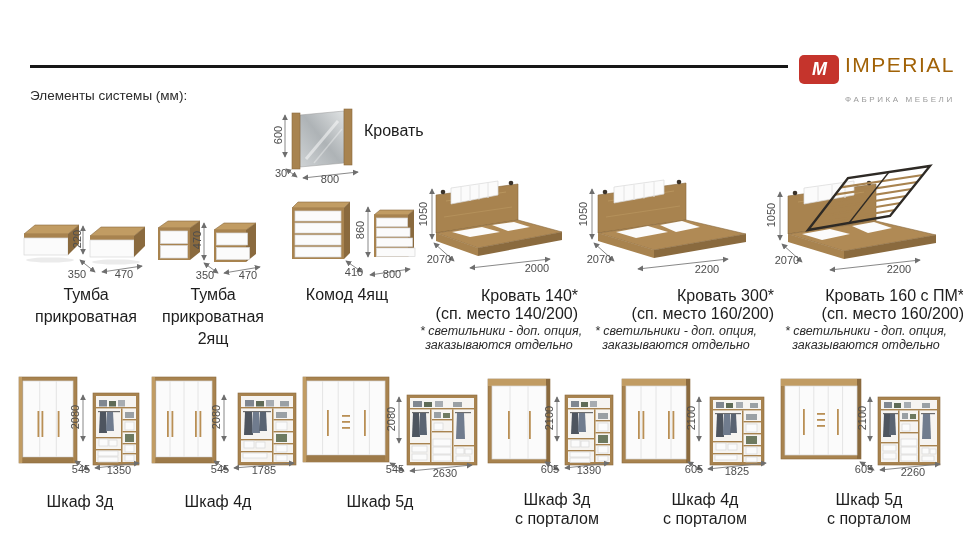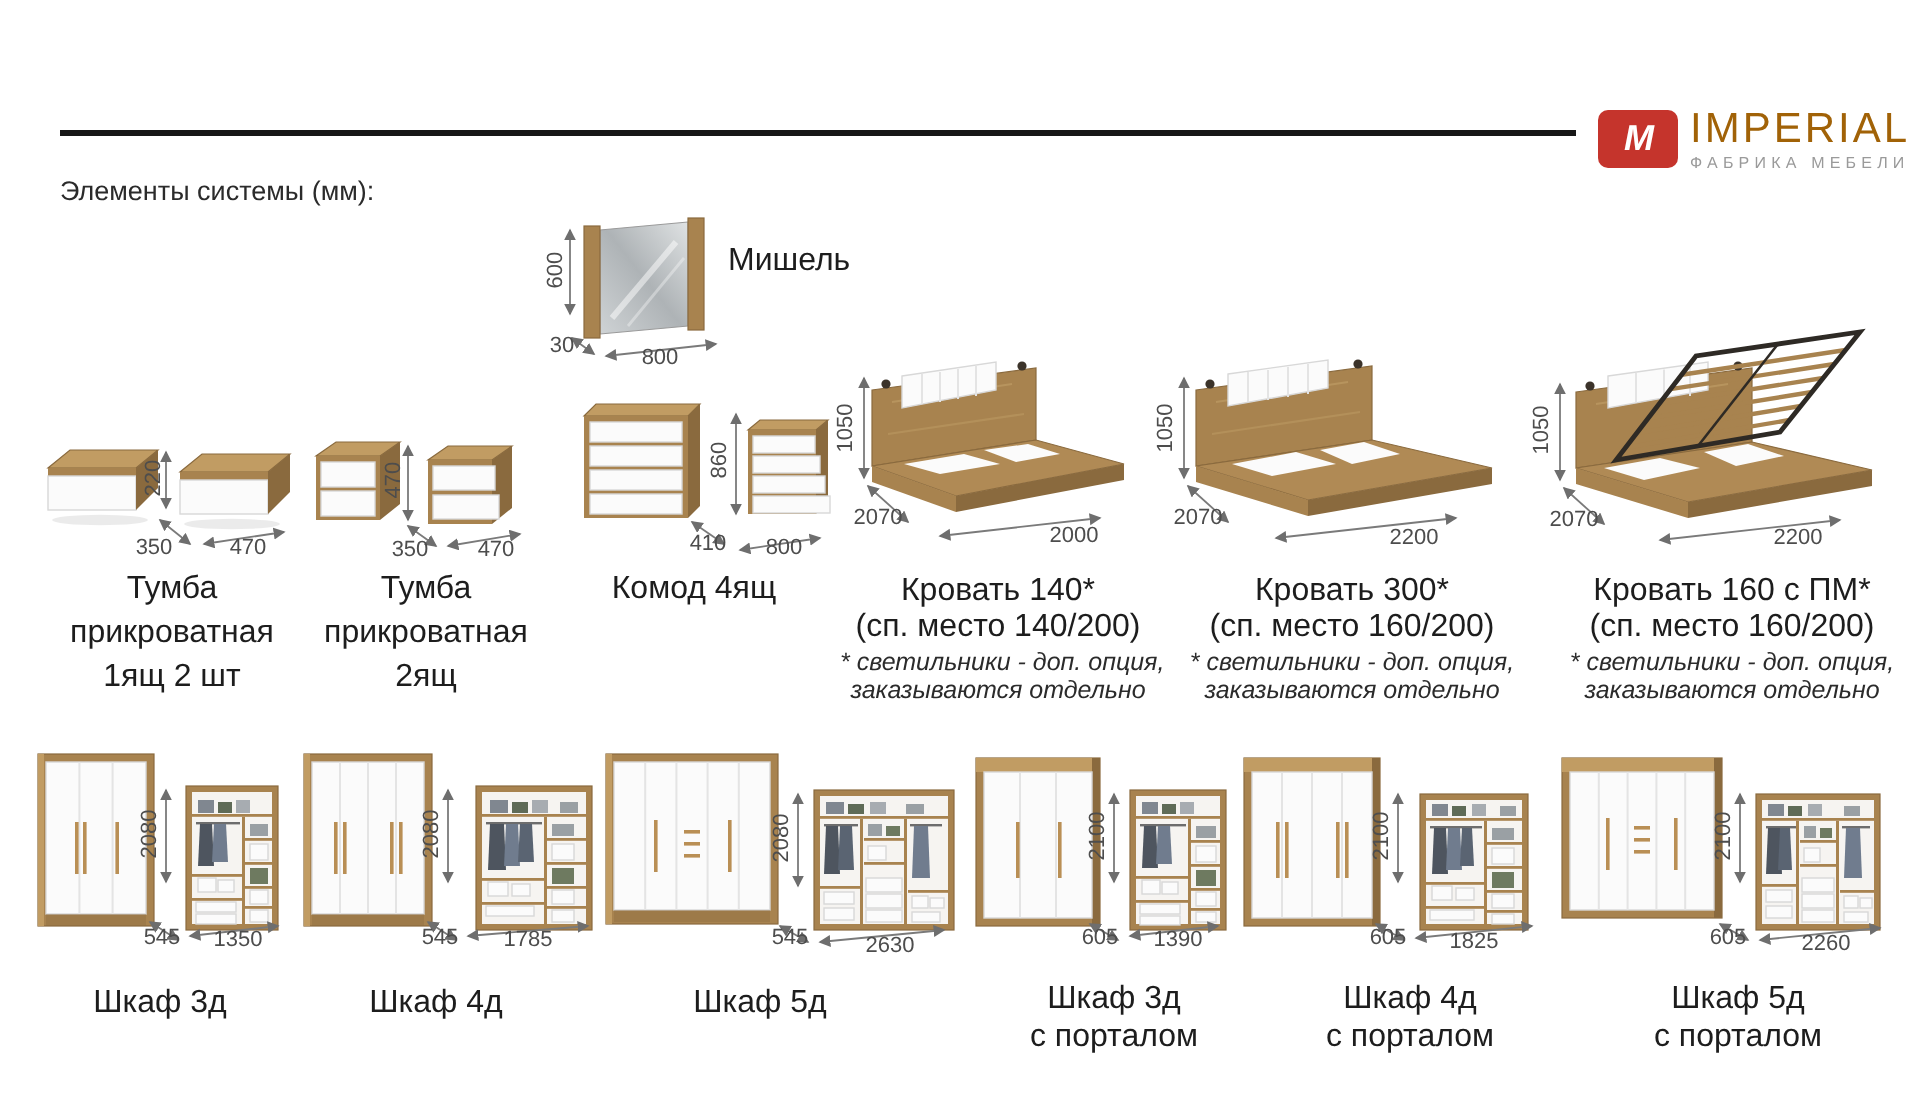--- a/index.html
+++ b/index.html
@@ -9,32 +9,32 @@
   
   .title{position:absolute;left:30px;top:26px;white-space:nowrap}
   .title .pre{font-size:25px;color:#2b2b2b}
   .title .name{font-family:"Liberation Serif",serif;font-size:31px;font-weight:bold;color:#141414;margin-left:8px}
   .rule{position:absolute;left:30px;top:65px;width:758px;height:2.5px;background:#171717}
   .logo{position:absolute;left:799px;top:55px;display:flex;align-items:flex-start;gap:6px}
   .badge{width:40px;height:29px;background:#c5342c;border-radius:5px;display:flex;align-items:center;justify-content:center}
   .badge span{color:#fff;font-weight:bold;font-size:18px;font-style:italic;letter-spacing:-1px}
   .brandcol{display:flex;flex-direction:column}
   .brand{font-size:21px;letter-spacing:1.5px;color:#a16207;line-height:20px}
-  .tagline{font-size:8px;letter-spacing:2.6px;color:#9a9a9a;margin-top:2px}
+  .tagline{font-size:8px;letter-spacing:2.6px;color:#9a9a9a;margin-top:20px}
   .subtitle{position:absolute;left:30px;top:88px;font-size:13.5px;color:#2b2b2b}
   
   .group{position:absolute}
   .ill{position:absolute;left:0;top:0;overflow:visible}
   .dim{position:absolute;font-size:11px;color:#4d4d4d;text-align:center;white-space:nowrap}
   .dim.rot{transform:rotate(-90deg)}
   .caption{position:absolute;left:0;right:0;text-align:center;font-size:16px;color:#1d1d1d}
   .caption.lh22{line-height:22px}
   .caption.lh19{line-height:19px}
   .cap-line{display:block}
-  .bline{position:absolute;left:0;right:0;text-align:center;font-size:16px;color:#1d1d1d;white-space:nowrap}
+  .bline{position:absolute;left:0;right:0;text-align:right;font-size:16px;color:#1d1d1d;white-space:nowrap}
   .note{position:absolute;left:0;right:0;text-align:center;font-size:12.5px;font-style:italic;color:#2b2b2b;white-space:nowrap}
   .mirror-label{position:absolute;font-size:16px;color:#1d1d1d}
   
   .f-wd{fill:#a8834f}.f-wdl{fill:#c19c63}.f-wdl2{fill:#b08a55}.f-wdd{fill:#8a6a3e}
   .f-wh{fill:#fbfbfb}.f-int{fill:#f6f4f1}.f-hd{fill:#b98f55}.f-sh{fill:#000;opacity:.08}
   .s-gr{stroke:#d8d8d8;stroke-width:.7}.s-wdd{stroke:#8a6a3e;stroke-width:.6}
   .seam{stroke:#e4e4e4;stroke-width:1}
   .dimline{stroke:#7a7a7a;stroke-width:.9;marker-start:url(#ah);marker-end:url(#ah)}
   .slat{stroke:#a8834f;stroke-width:2.2}
   .pframe{fill:none;stroke:#2e2a25;stroke-width:2.4}
@@ -89,21 +89,20 @@
       </g>
       <line x1="58" y1="50" x2="73" y2="62" class="dimline"></line>
       <line x1="80" y1="62" x2="120" y2="56" class="dimline"></line>
     </svg>
     <span class="dim rot" style="left:38px;top:23px;width:34px">220</span>
     <span class="dim" style="left:42px;top:58px;width:26px">350</span>
     <span class="dim" style="left:88px;top:58px;width:28px">470</span>
     <div class="caption lh22" style="top:74px">
       <span class="cap-line">Тумба</span>
       <span class="cap-line">прикроватная</span>
-      <span class="cap-line">1ящ 2 шт</span>
     </div>
   </div>
 
   <div class="group" style="left:152px;top:210px;width:122px;height:148px">
     <svg class="ill" width="122" height="72">
       <g transform="translate(6,10)">
         <polygon points="0,8 32,8 42,1 10,1" class="f-wdl s-wdd"></polygon>
         <polygon points="32,8 42,1 42,32 32,40" class="f-wdd"></polygon>
         <rect x="0" y="8" width="32" height="32" class="f-wd"></rect>
         <rect x="2.5" y="11" width="27" height="12.5" class="f-wh s-gr"></rect>
@@ -139,21 +138,21 @@
         <line x1="22" y1="54" x2="50" y2="20" stroke="#ffffff" stroke-width="1.4" opacity="0.35"></line>
         <rect x="0" y="4" width="8" height="56" class="f-wd s-wdd"></rect>
         <rect x="52" y="0" width="8" height="56" class="f-wd s-wdd"></rect>
       </g>
       <line x1="14" y1="66" x2="25" y2="74" class="dimline"></line>
       <line x1="31" y1="75" x2="86" y2="69" class="dimline"></line>
     </svg>
     <span class="dim rot" style="left:-11px;top:26px;width:34px">600</span>
     <span class="dim" style="left:0px;top:64px;width:18px">30</span>
     <span class="dim" style="left:44px;top:70px;width:28px">800</span>
-    <span class="mirror-label" style="left:92px;top:19px">Мишель</span>
+    <span class="mirror-label" style="left:92px;top:19px">Кровать</span>
   </div>
 
   <div class="group" style="left:282px;top:195px;width:166px;height:112px">
     <svg class="ill" width="166" height="88">
       <g transform="translate(10,6)">
         <polygon points="0,7 52,7 58,1 6,1" class="f-wdl s-wdd"></polygon>
         <polygon points="52,7 58,1 58,52 52,58" class="f-wdd"></polygon>
         <rect x="0" y="7" width="52" height="51" class="f-wd"></rect>
         <rect x="3" y="10" width="46" height="10" class="f-wh s-gr"></rect>
         <rect x="3" y="22" width="46" height="10" class="f-wh s-gr"></rect>

